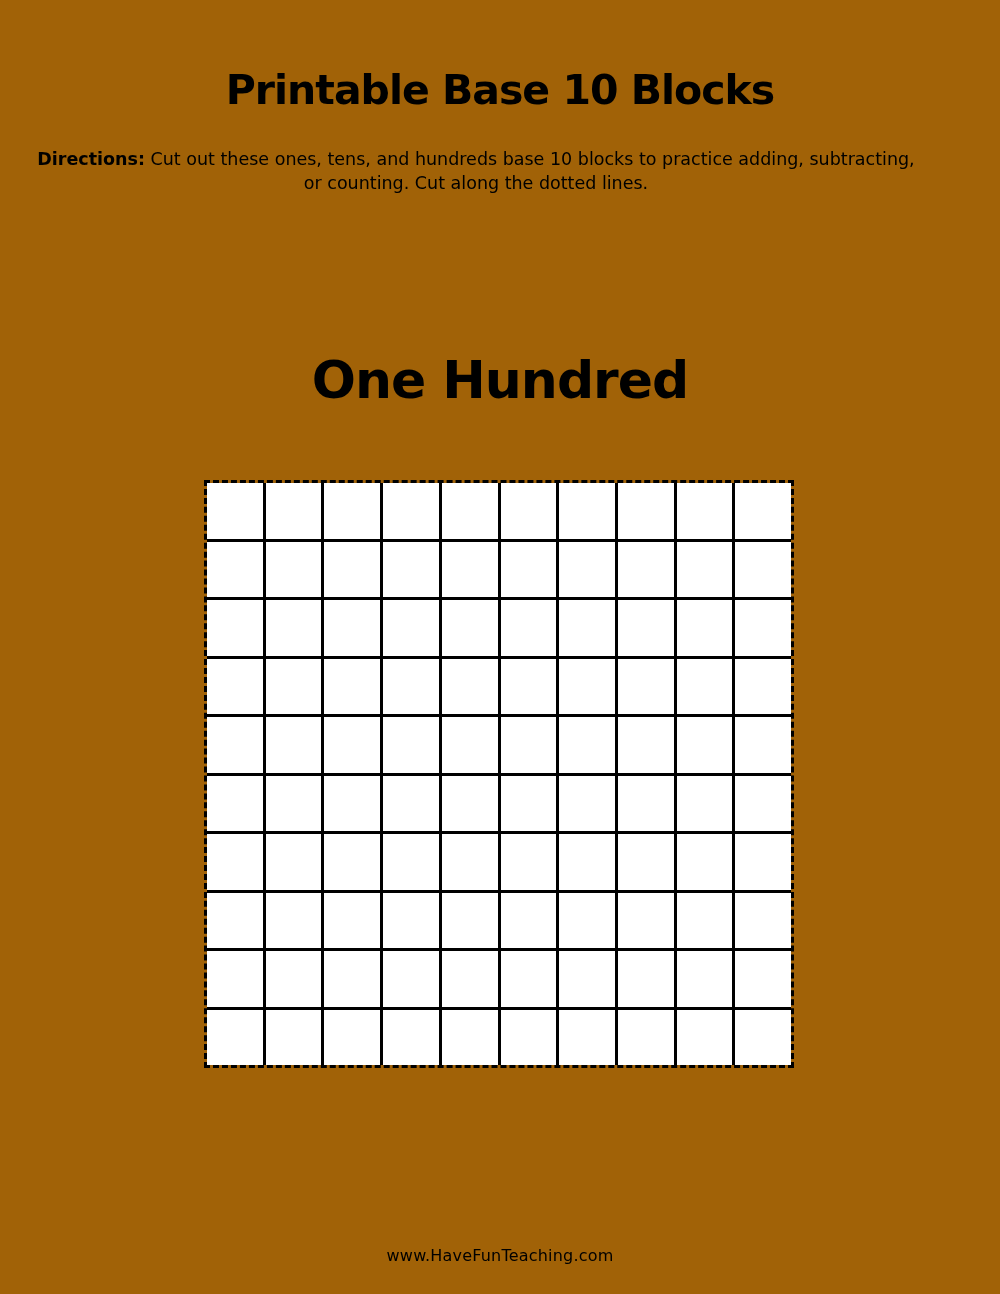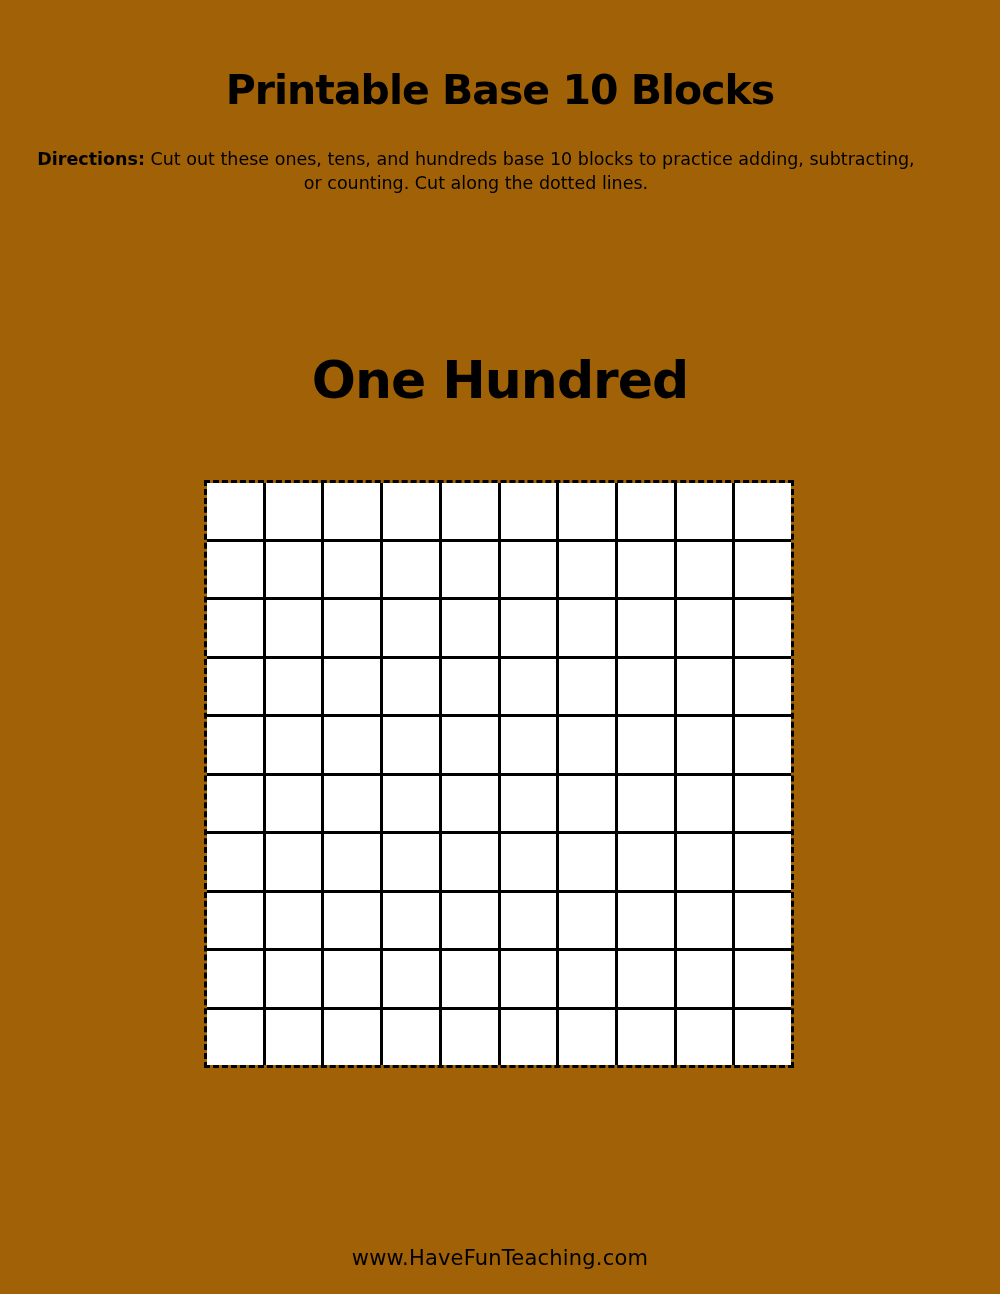--- a/index.html
+++ b/index.html
@@ -64,21 +64,21 @@
   }
   .block-grid .cell {
     background: #ffffff;
   }
   .footer {
     position: absolute;
     top: 1246px;
     left: 0;
     width: 100%;
     text-align: center;
-    font-size: 21px;
+    font-size: 16px;
     font-weight: normal;
     letter-spacing: 0.2px;
   }
 </style>
 </head>
 <body>
 
 <div class="page">
 
   <h1 class="doc-title">Printable Base 10 Blocks</h1>

